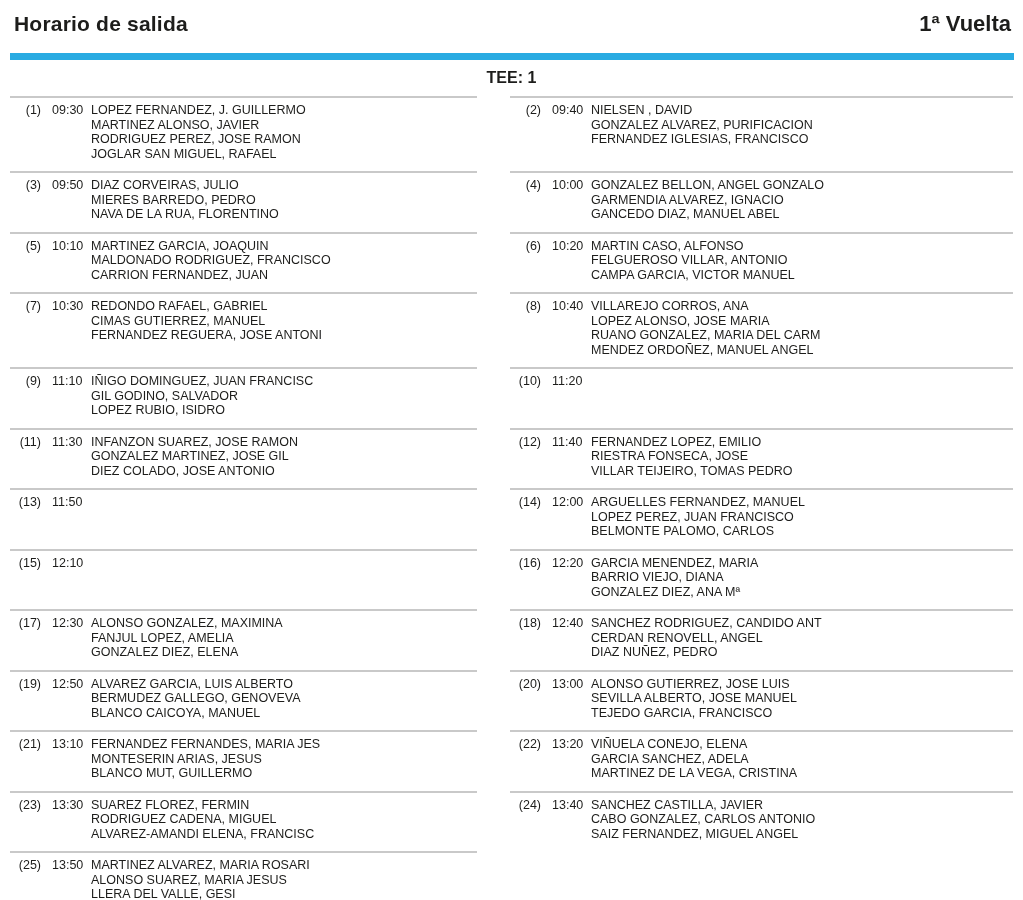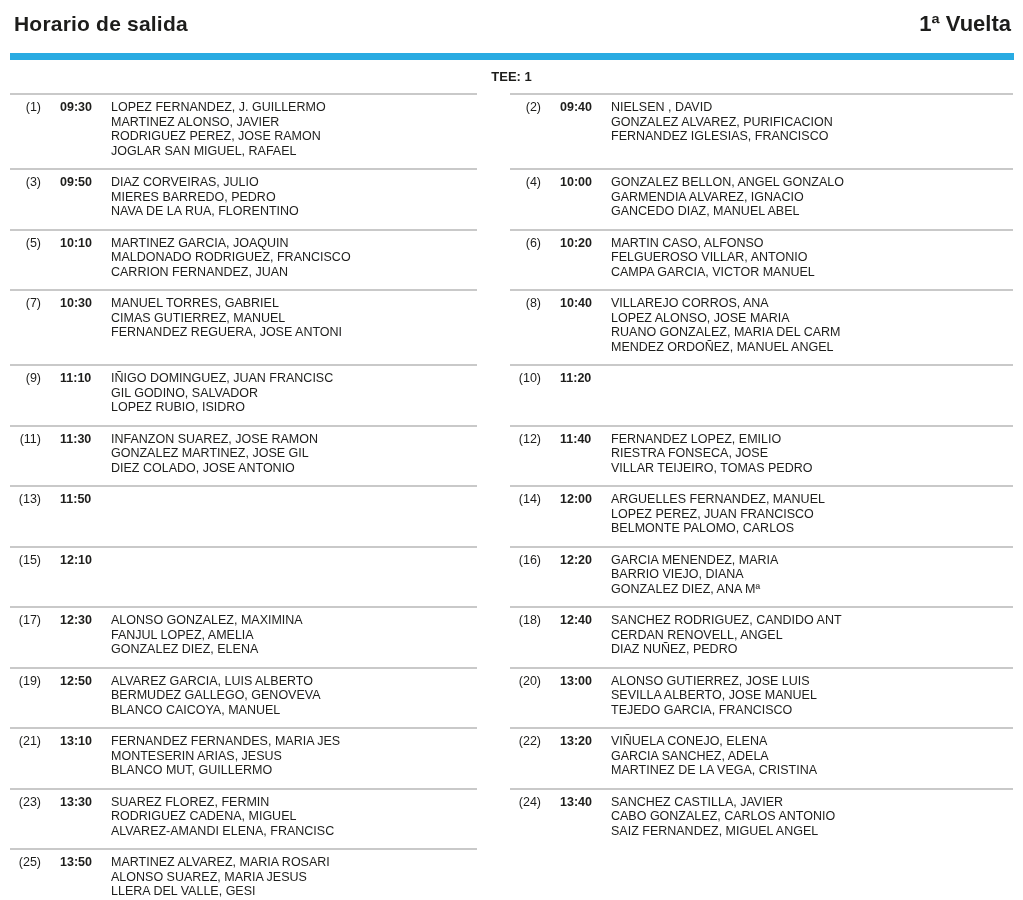--- a/index.html
+++ b/index.html
@@ -32,21 +32,21 @@
     font-size: 22px;
     font-weight: bold;
   }
   .accent-bar {
     height: 7px;
     background: #29ABE2;
     margin: 16px 9px 0 10px;
   }
   .tee-title {
     text-align: center;
-    font-size: 13px;
+    font-size: 16px;
     font-weight: bold;
     margin-top: 9px;
   }
   .groups-grid {
     display: grid;
     grid-template-columns: 467px 503px;
     column-gap: 33px;
     margin: 9px 10px 0 10px;
   }
   .cell {
@@ -59,28 +59,28 @@
   }
   .num {
     display: inline-block;
     width: 31px;
     text-align: right;
     flex: 0 0 31px;
     white-space: nowrap;
   }
   .time {
     display: inline-block;
-    font-weight: bold;
-    margin-left: 19px;
+    font-weight: normal;
+    margin-left: 11px;
     width: 37px;
     flex: 0 0 37px;
     white-space: nowrap;
   }
   .players {
-    margin-left: 14px;
+    margin-left: 2px;
   }
   .player {
     white-space: nowrap;
   }
 </style>
 </head>
 <body>
 
 <div class="page">
 
@@ -146,21 +146,21 @@
         <div class="players">
           <div class="player">MARTIN CASO, ALFONSO</div>
           <div class="player">FELGUEROSO VILLAR, ANTONIO</div>
           <div class="player">CAMPA GARCIA, VICTOR MANUEL</div>
         </div>
       </div>
       <div class="cell">
         <span class="num">(7)</span>
         <span class="time">10:30</span>
         <div class="players">
-          <div class="player">MANUEL TORRES, GABRIEL</div>
+          <div class="player">REDONDO RAFAEL, GABRIEL</div>
           <div class="player">CIMAS GUTIERREZ, MANUEL</div>
           <div class="player">FERNANDEZ REGUERA, JOSE ANTONI</div>
         </div>
       </div>
       <div class="cell">
         <span class="num">(8)</span>
         <span class="time">10:40</span>
         <div class="players">
           <div class="player">VILLAREJO CORROS, ANA</div>
           <div class="player">LOPEZ ALONSO, JOSE MARIA</div>

